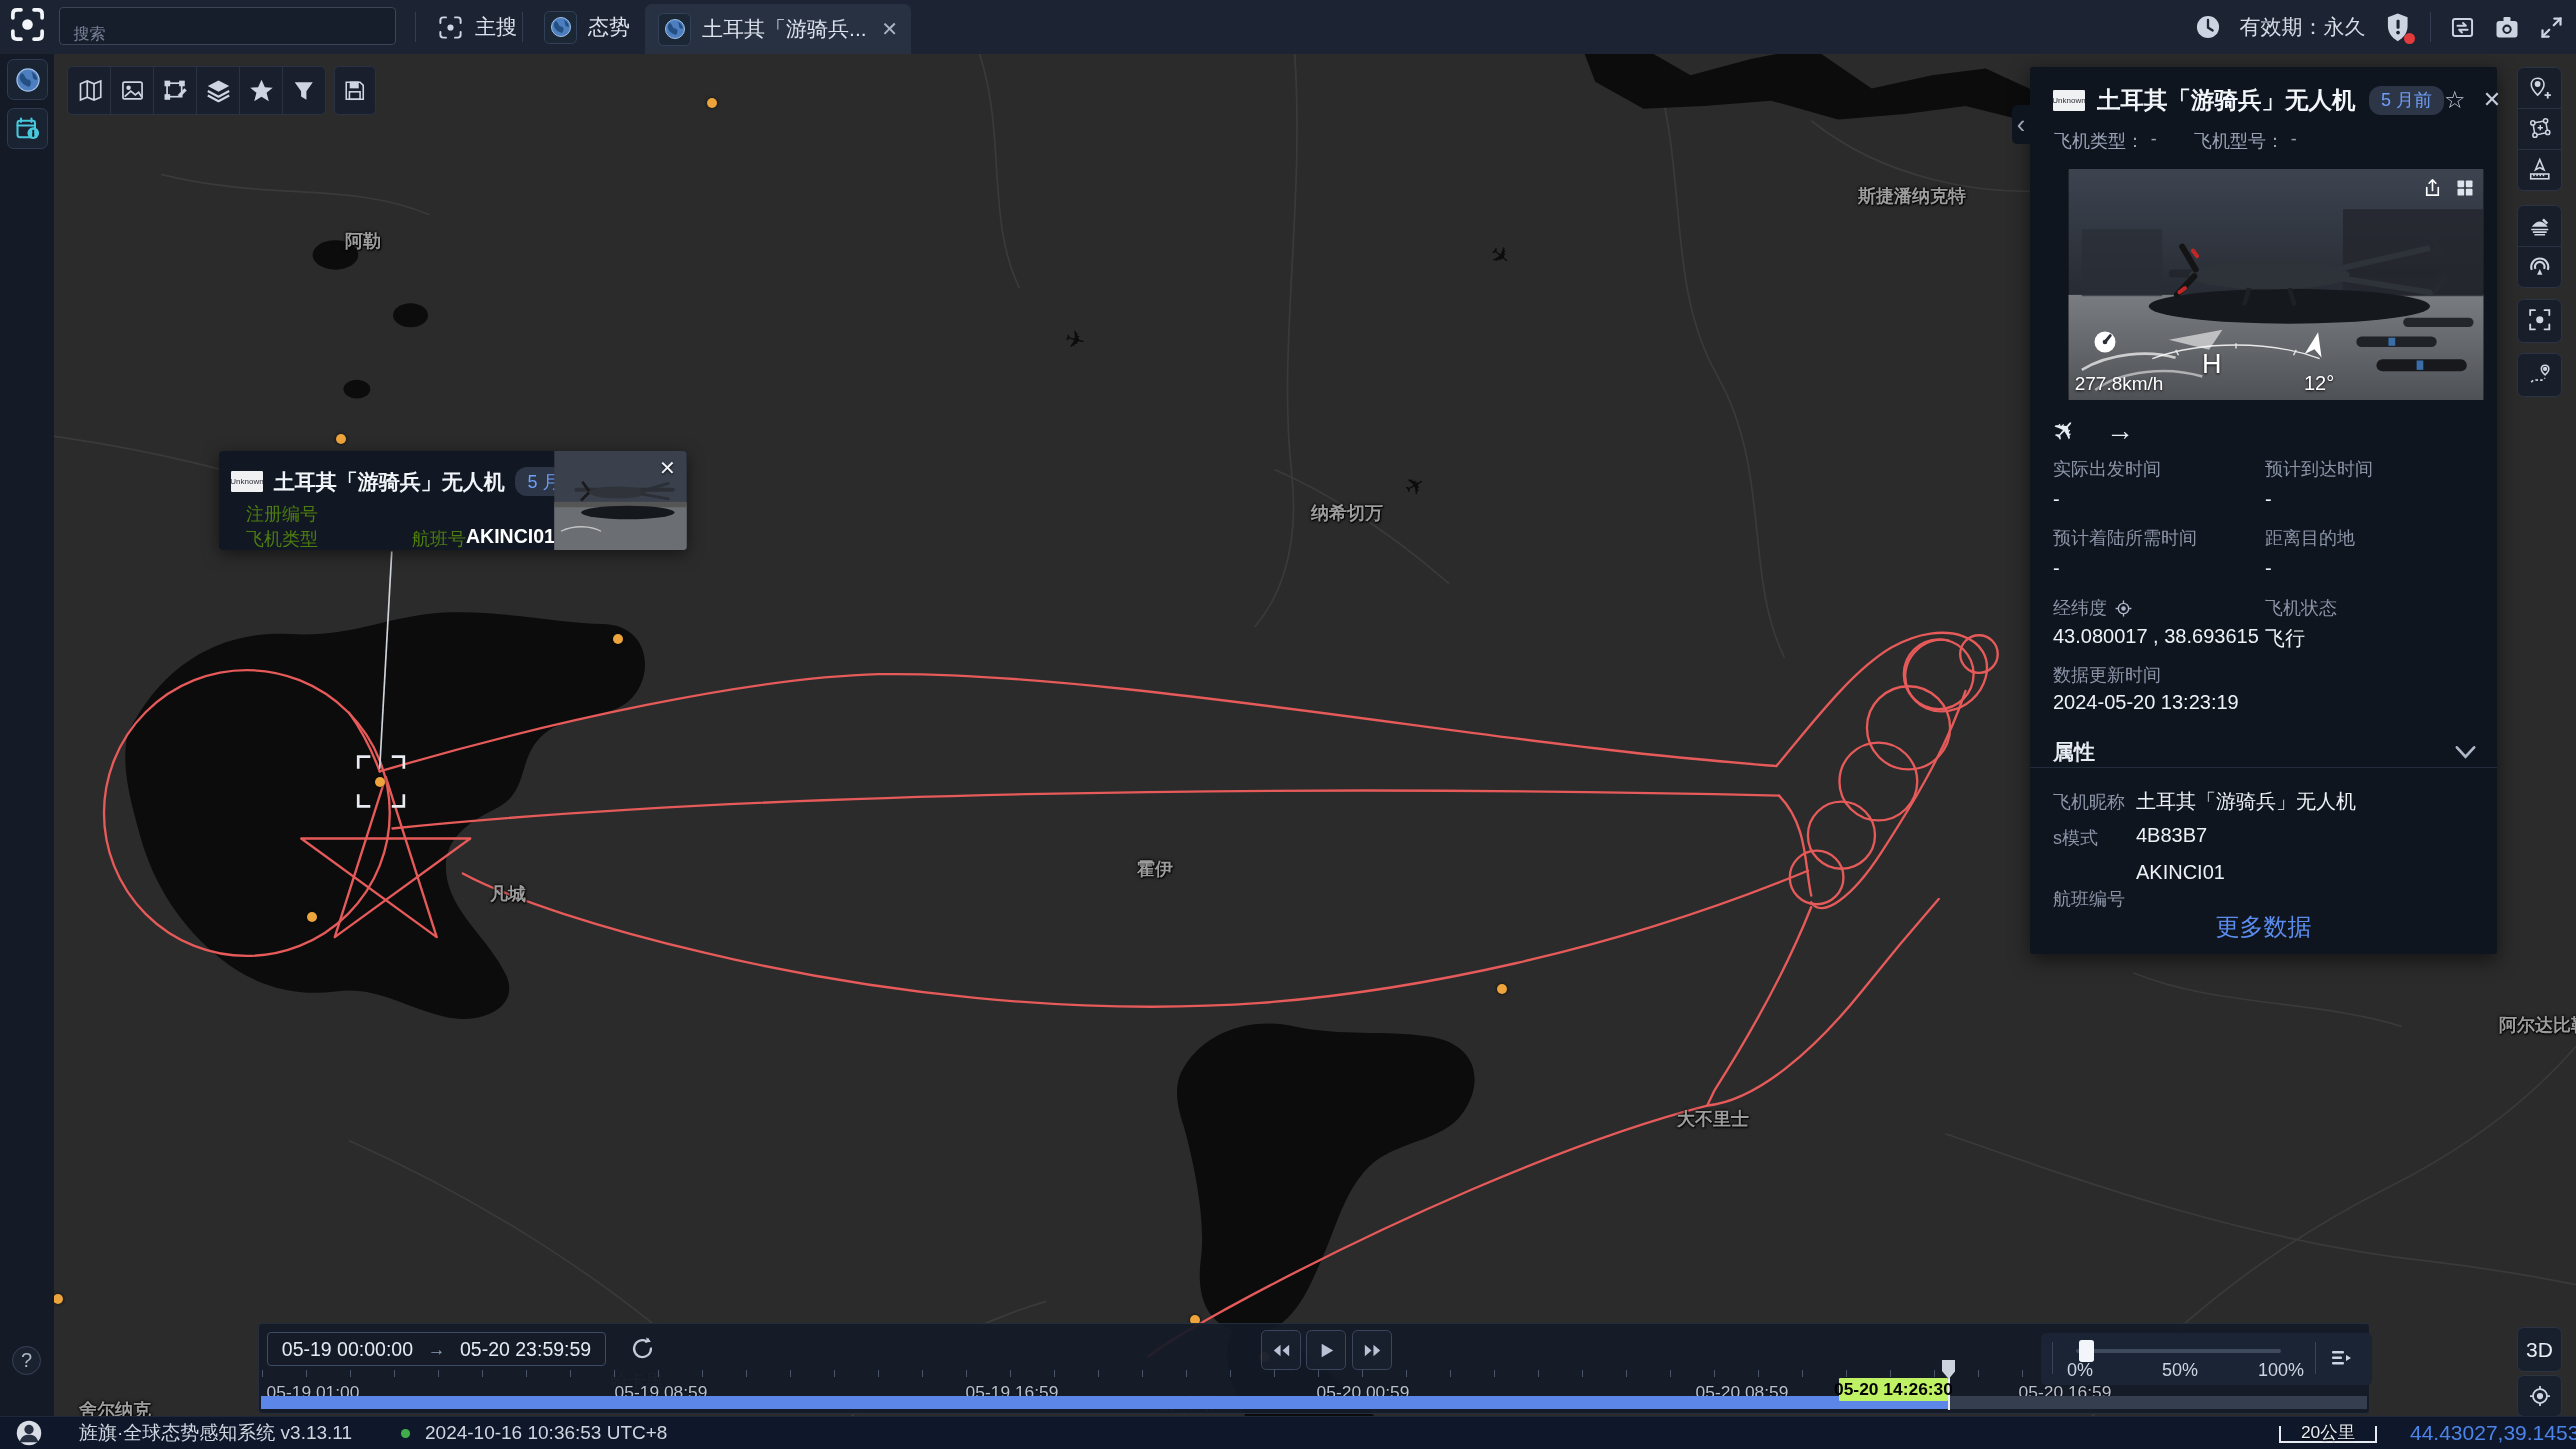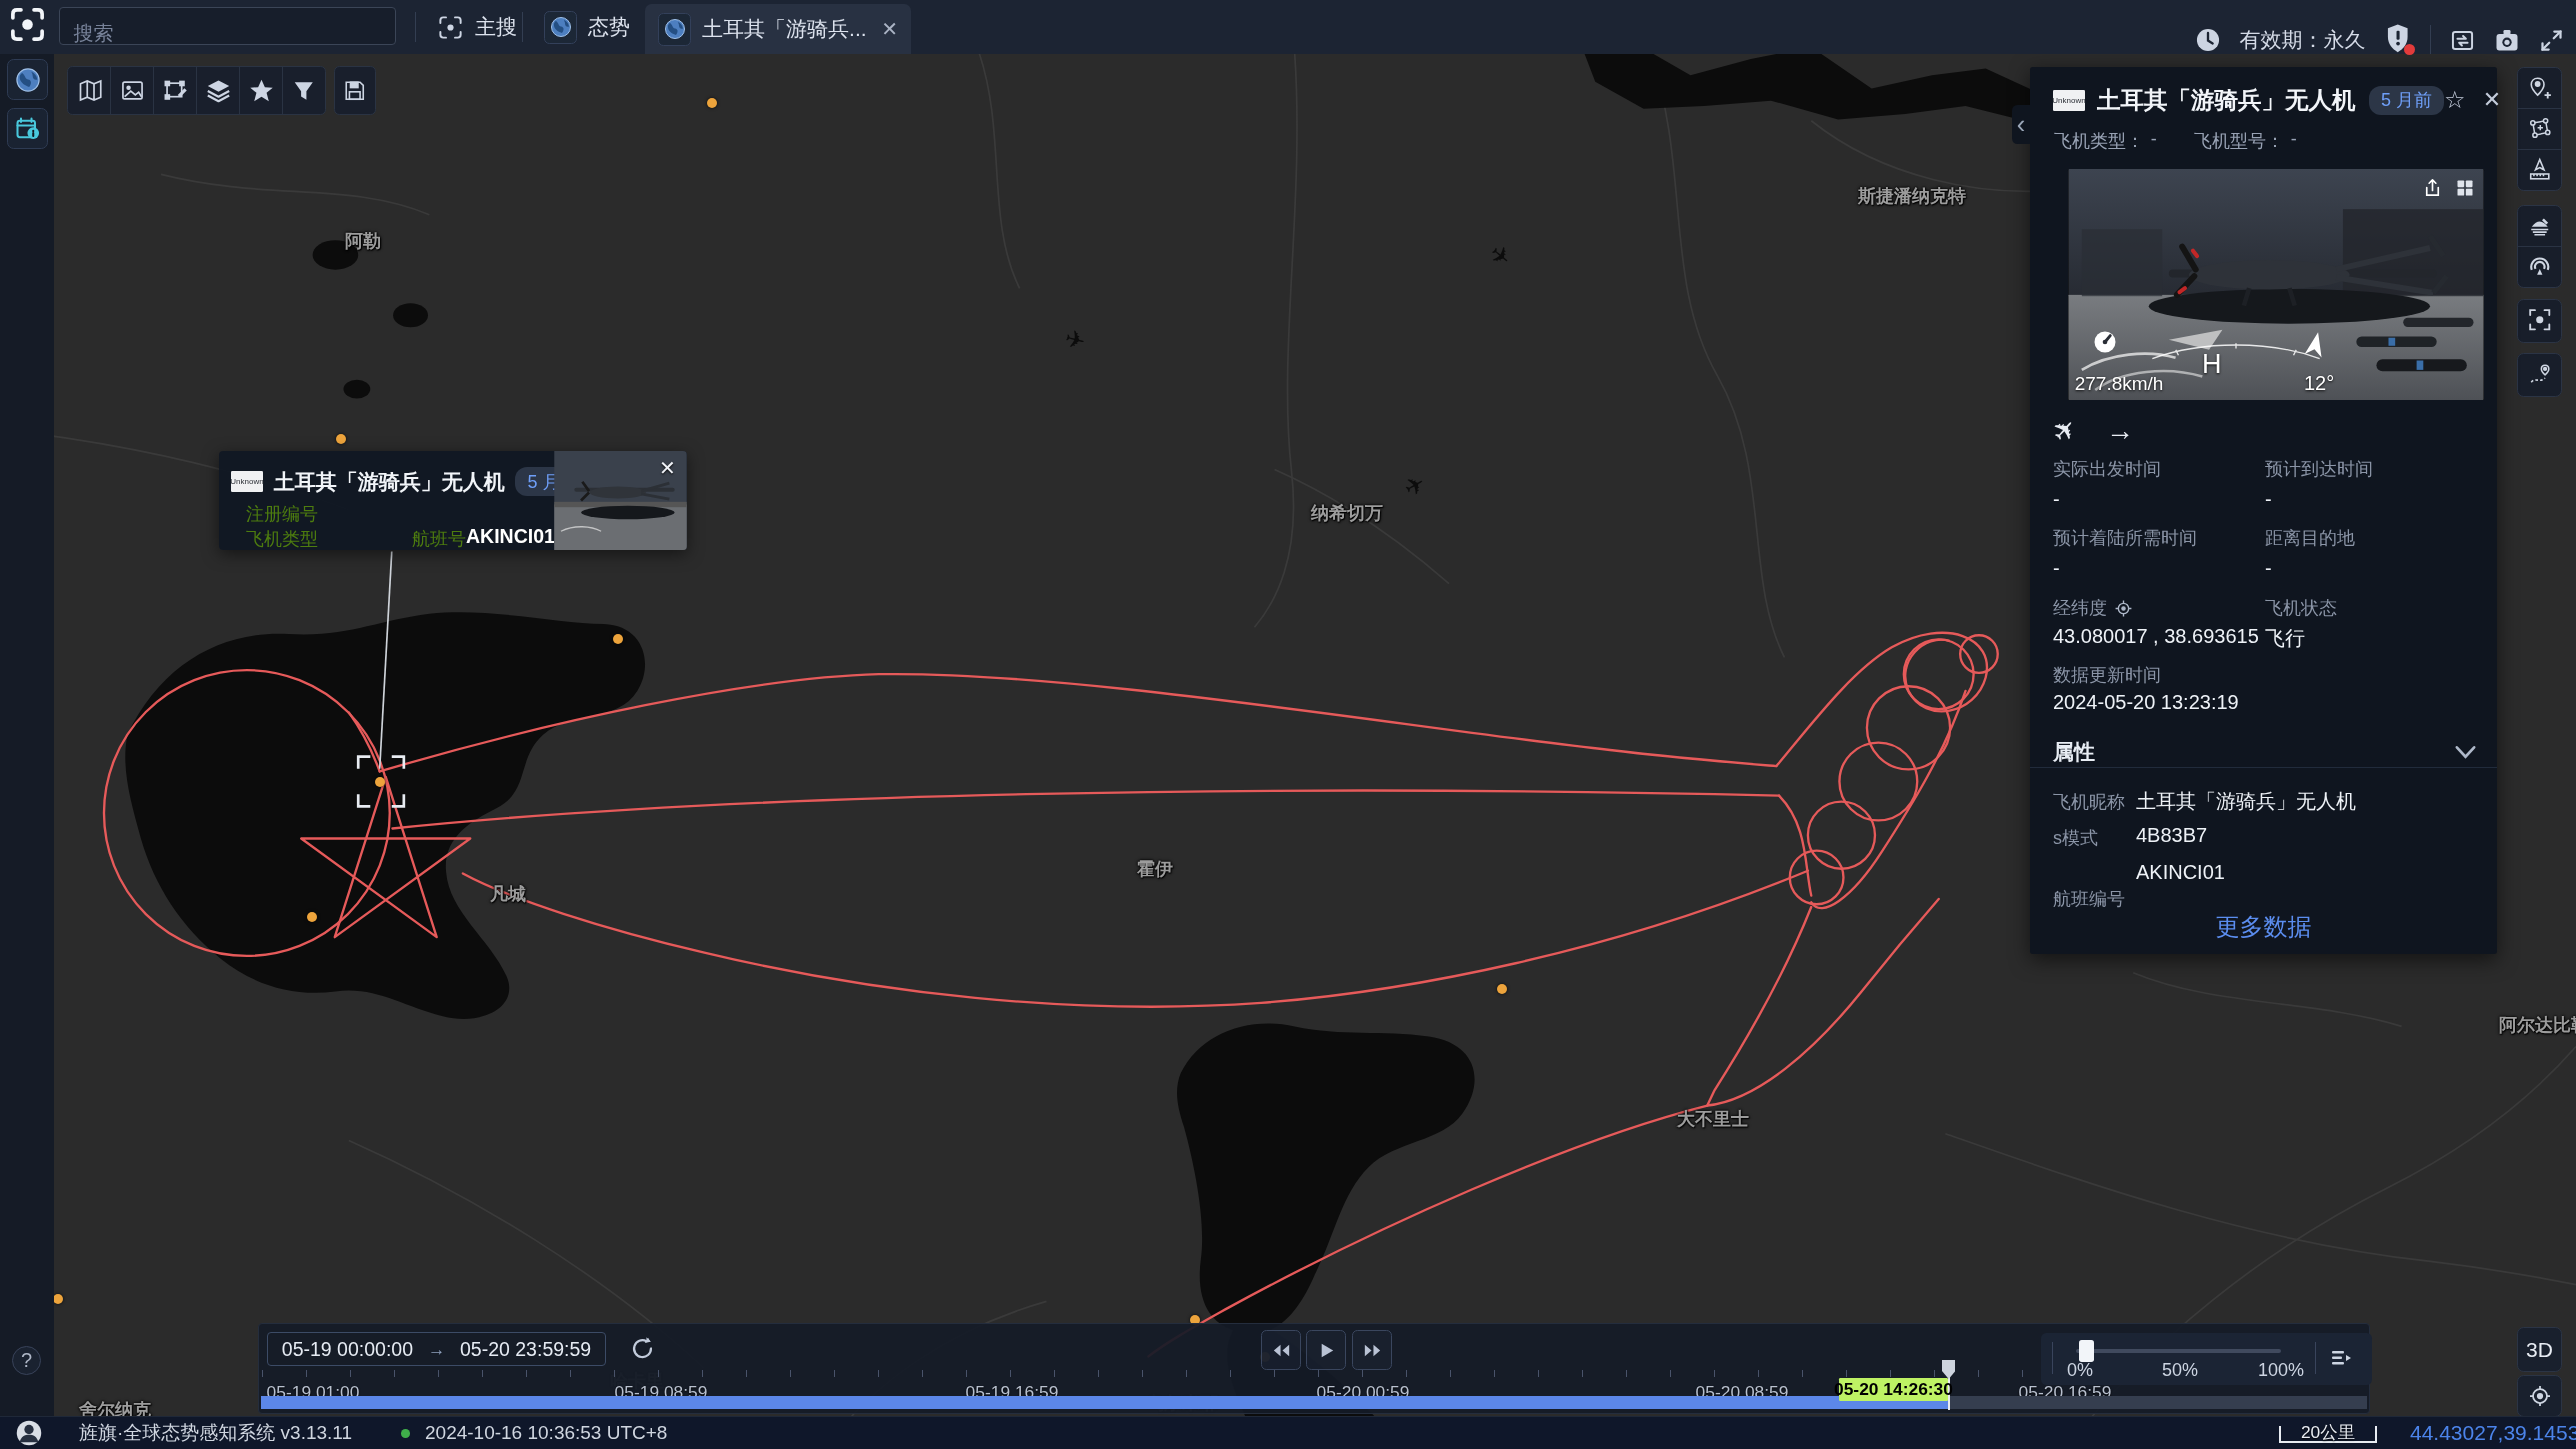--- a/index.html
+++ b/index.html
@@ -5,28 +5,28 @@
   html,body{margin:0;padding:0;background:#101010;}
   .app{position:relative;width:2576px;height:1449px;overflow:hidden;background:#2b2b2b;
        font-family:"Liberation Sans","DejaVu Sans",sans-serif;color:#e6ebf3;}
   svg{display:block}
   .abs{position:absolute}
 
   
   .topbar{position:absolute;left:0;top:0;width:2576px;height:54px;background:#1c2433;z-index:20;display:flex;align-items:center;}
   .logo-tile{position:absolute;left:8px;top:5.4px;width:39px;height:39px;}
   .search-box{position:absolute;left:59px;top:6.7px;width:335px;height:36px;border:1.3px solid #3b4557;border-radius:4px;background:rgba(14,20,30,.35);display:flex;align-items:center;}
-  .search-box input{background:transparent;border:none;outline:none;color:#86efac;font-size:20px;padding:0 13.4px;width:100%;font-family:inherit;margin-top:16px;}
+  .search-box input{background:transparent;border:none;outline:none;color:#86efac;font-size:16px;padding:0 13.4px;width:100%;font-family:inherit;margin-top:16px;}
   .search-box input::placeholder{color:#78839a}
   .tb-sep{position:absolute;top:12px;width:1.3px;height:29.5px;background:#333e52;}
   .tab{position:absolute;top:0;height:54px;display:flex;align-items:center;gap:10.7px;font-size:21px;color:#dde3ee;padding:0 13.4px;}
   .tab .x{font-size:20px;color:#aab3c4;margin-left:4px;}
   .tab.active{top:4px;height:50px;background:#283142;border-radius:6.7px 6.7px 0 0;}
   .icon-tile{width:31px;height:31px;border:1.3px solid #33405a;border-radius:5.4px;background:#1c2736;display:flex;align-items:center;justify-content:center;}
-  .topbar-right{position:absolute;right:10.7px;top:0;height:54px;display:flex;align-items:flex-end;gap:17.4px;}
+  .topbar-right{position:absolute;right:10.7px;top:0;height:54px;display:flex;align-items:center;gap:17.4px;}
   .validity{font-size:21px;color:#d5dbe7;white-space:nowrap;}
   .shield-wrap{position:relative;width:29.5px;height:32px;}
   .red-dot{position:absolute;right:-2.7px;bottom:-1.3px;width:11.4px;height:11.4px;border-radius:50%;background:#e23b3b;}
 
   
   .sidebar{position:absolute;left:0;top:54px;bottom:32px;width:54px;background:#151b26;z-index:20;}
   .side-tile{position:absolute;left:7.4px;width:39px;height:39px;border:1.3px solid #2e3b53;border-radius:6.7px;background:#1a2332;display:flex;align-items:center;justify-content:center;}
   .help-q{position:absolute;left:12px;bottom:42px;width:27px;height:27px;border-radius:50%;color:#aeb6c6;font-size:20px;display:flex;align-items:center;justify-content:center;border:1.3px solid #39435a;background:#1a2230;}
 
   

